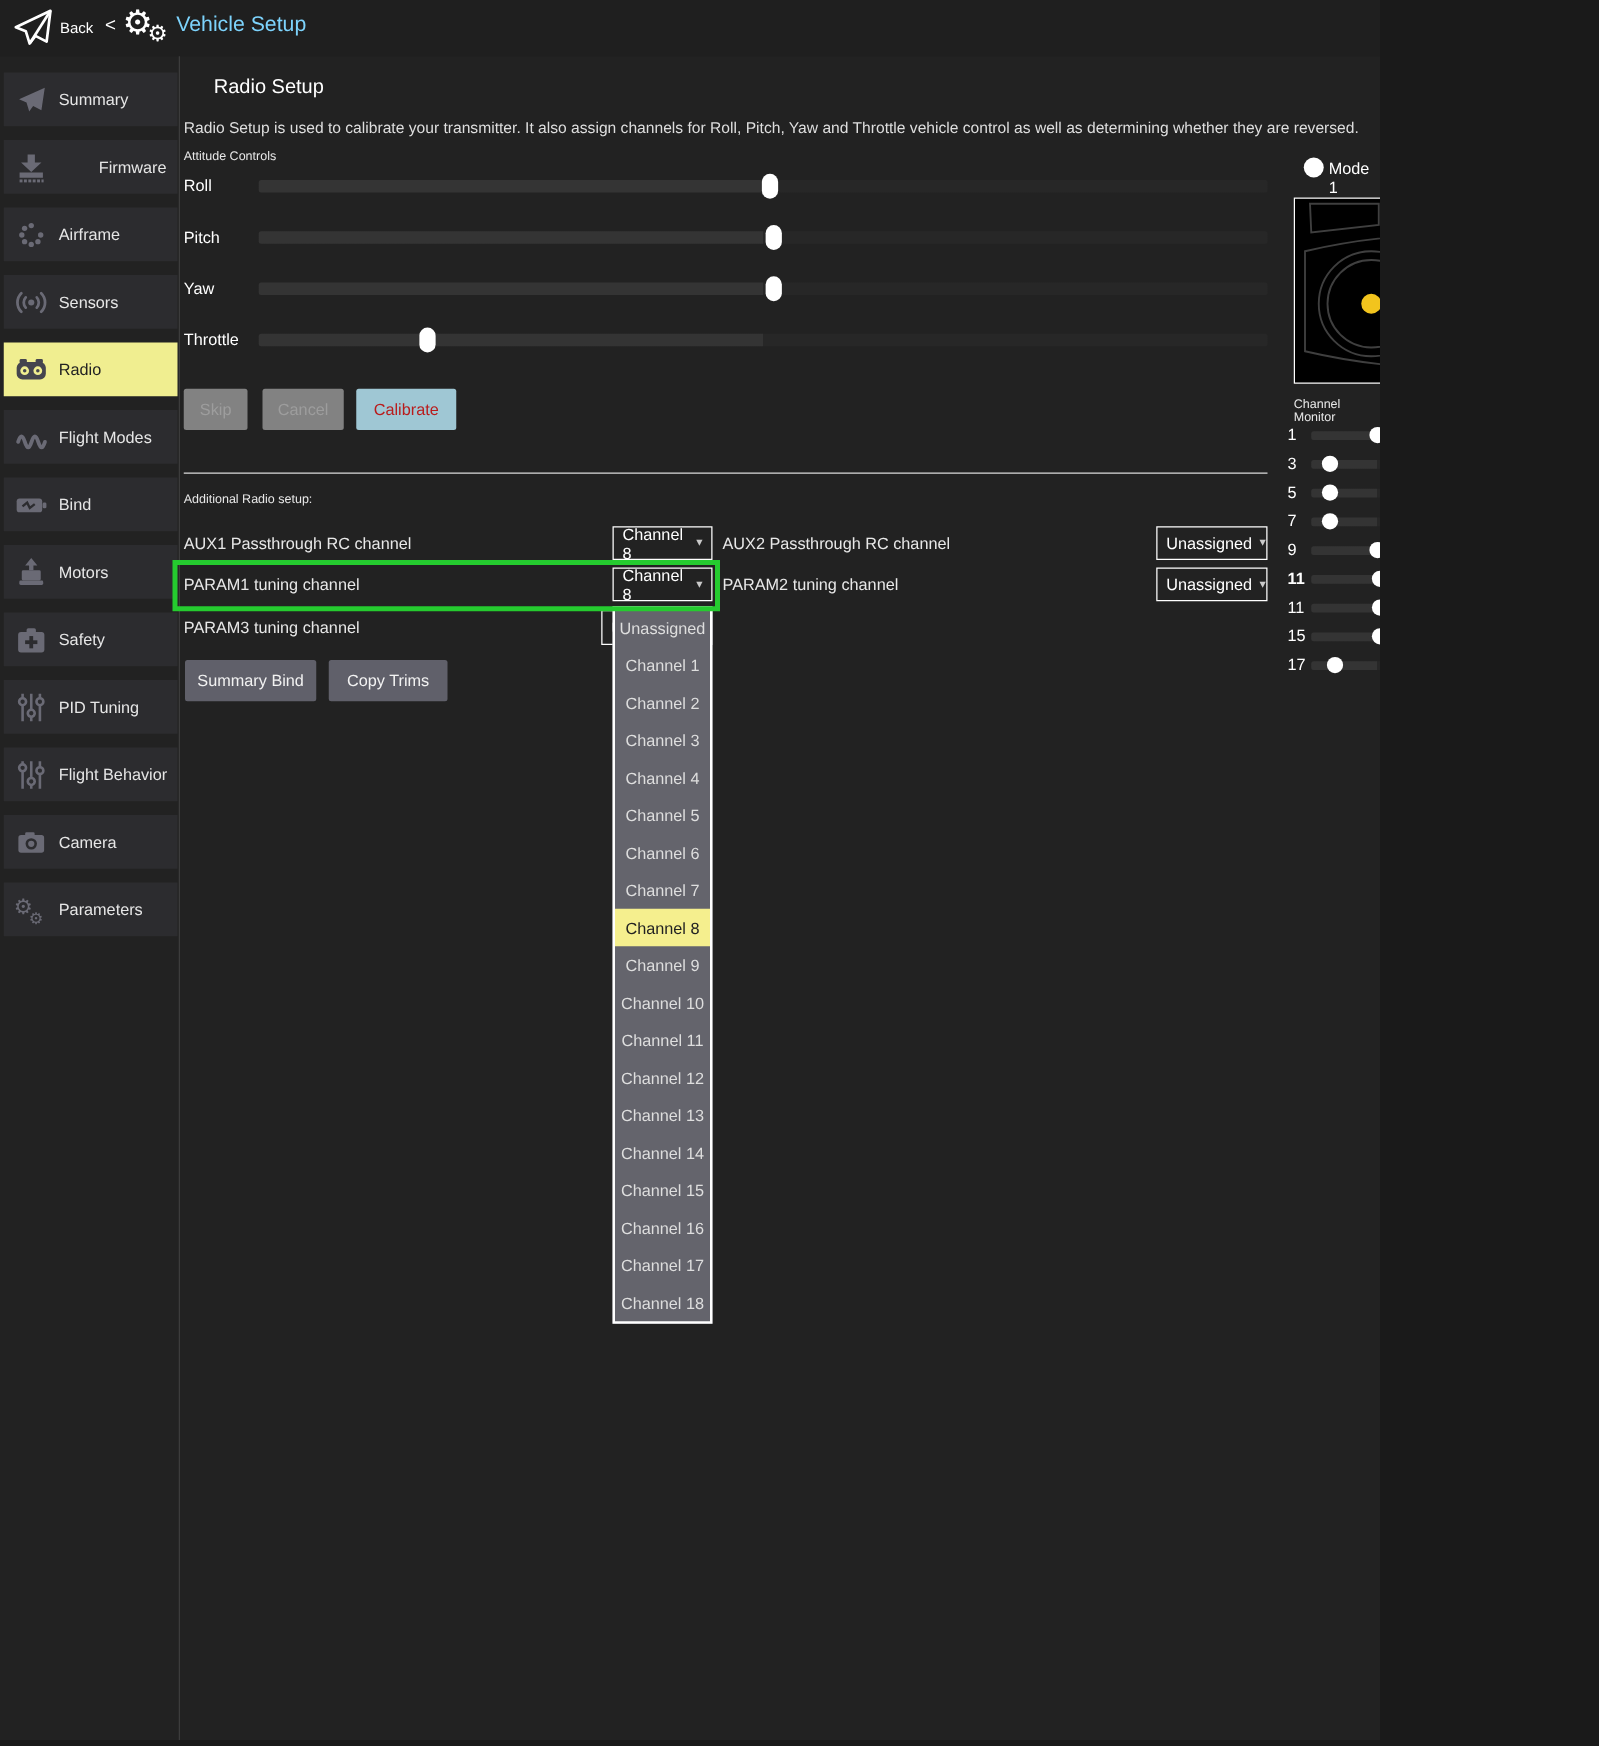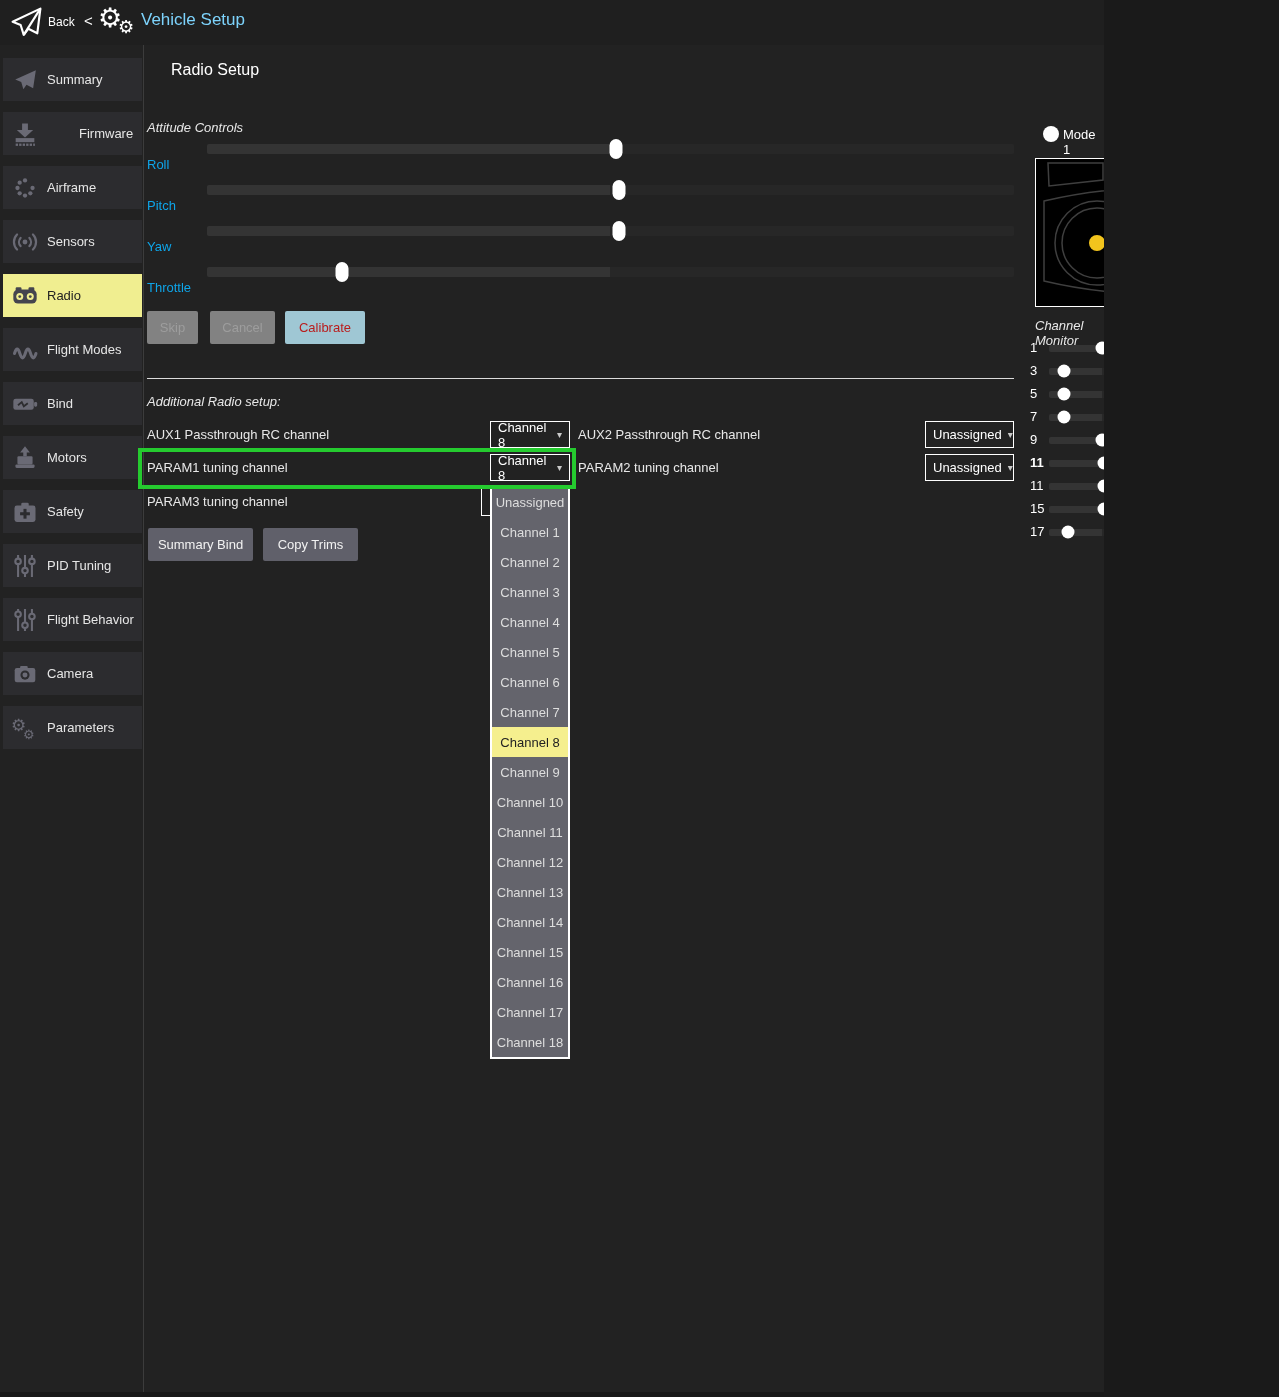--- a/index.html
+++ b/index.html
@@ -18,23 +18,23 @@
   .sb-item{position:absolute;left:3px;width:139px;height:43px;background:#2c2c2f;display:flex;align-items:center;cursor:pointer;}
   .sb-item{--bg:#2c2c2f;}
   .sb-item .ic{width:44px;display:flex;justify-content:center;align-items:center;color:#6a6a75;flex:0 0 44px;}
   .sb-item .lbl{font-size:13px;color:#e6e6e6;}
   .sb-item.sel{background:#f0ee90;--bg:#f0ee90;}
   .sb-item.sel .lbl{color:#222;}
   .sb-item.sel .ic{color:#45454e;}
   
   .page-title{position:absolute;left:147px;top:61px;font-size:16px;color:#fff;margin-left:24px;}
   .page-desc{position:absolute;left:147px;top:95px;font-size:12.5px;color:#dedede;white-space:nowrap;}
-  .sec-label{position:absolute;font-size:13px;color:#e8e8e8;font-style:italic;}
-  
-  .slider-label{position:absolute;left:147px;font-size:13px;color:#0ea5e9;margin-top:16px;}
+  .sec-label{position:absolute;font-size:10px;color:#e8e8e8;}
+  
+  .slider-label{position:absolute;left:147px;font-size:13px;color:#ffffff;}
   .track{position:absolute;left:207px;width:807px;height:10px;border-radius:2px;background:linear-gradient(90deg,#343434 50%,#272727 50%);}
   .thumb{position:absolute;top:50%;width:13px;height:20px;background:#fff;border-radius:7px;transform:translate(-50%,-50%);}
   
   .btn{position:absolute;height:33px;display:flex;align-items:center;justify-content:center;font-size:13px;border-radius:2px;cursor:pointer;}
   .btn.disabled{background:#828282;color:#9d9d9d;}
   .btn.primary{background:#9fc7d4;color:#b91c1c;}
   .btn.gray{background:#60606a;color:#f2f2f2;}
   .hdiv{position:absolute;left:147px;top:378px;width:867px;height:1px;background:#dcdcdc;}
   
   .frm-label{position:absolute;font-size:13px;color:#e8e8e8;}
@@ -222,20 +222,21 @@
             <text x="2" y="18" font-size="17" fill="currentColor">⚙</text>
             <text x="14" y="26" font-size="13" fill="currentColor">⚙</text>
           </svg>
         </span>
         <span class="lbl">Parameters</span>
       </div>
     </nav>
   <div class="vdiv"></div>
 
   <div class="page-title">Radio Setup</div>
+  <div class="page-desc">Radio Setup is used to calibrate your transmitter. It also assign channels for Roll, Pitch, Yaw and Throttle vehicle control as well as determining whether they are reversed.</div>
   <div class="sec-label" style="left:147px;top:120px;">Attitude Controls</div>
   <div id="sliders">
       <div class="slider-label" style="top: 141px;">Roll</div>
       <div class="track" style="top: 144px;">
         <div class="thumb" style="left: 50.7%;"></div>
       </div>
       <div class="slider-label" style="top: 182px;">Pitch</div>
       <div class="track" style="top: 185px;">
         <div class="thumb" style="left: 51%;"></div>
       </div>

